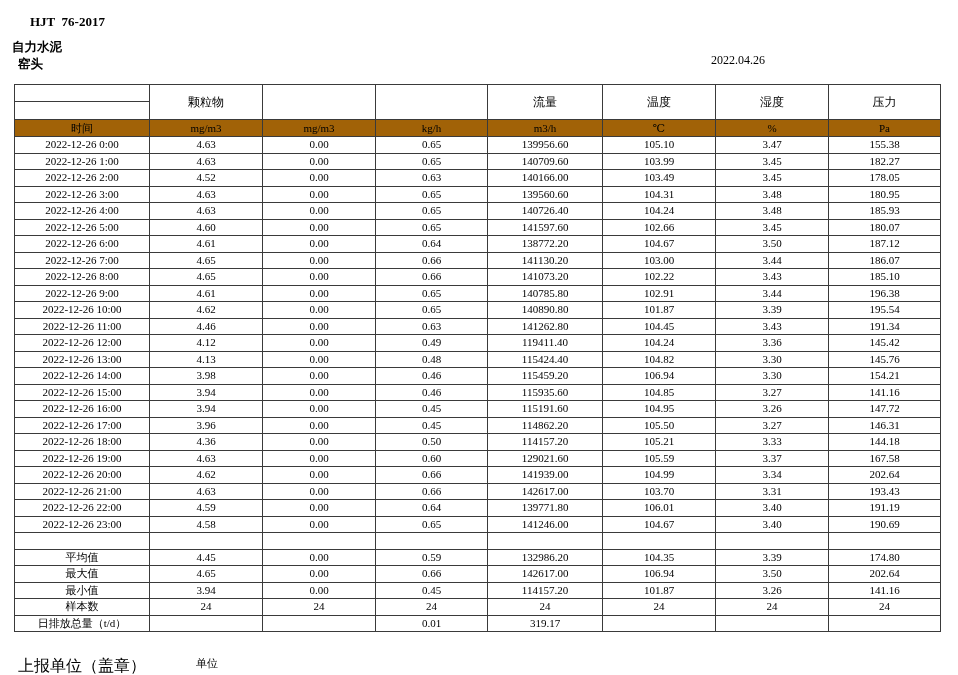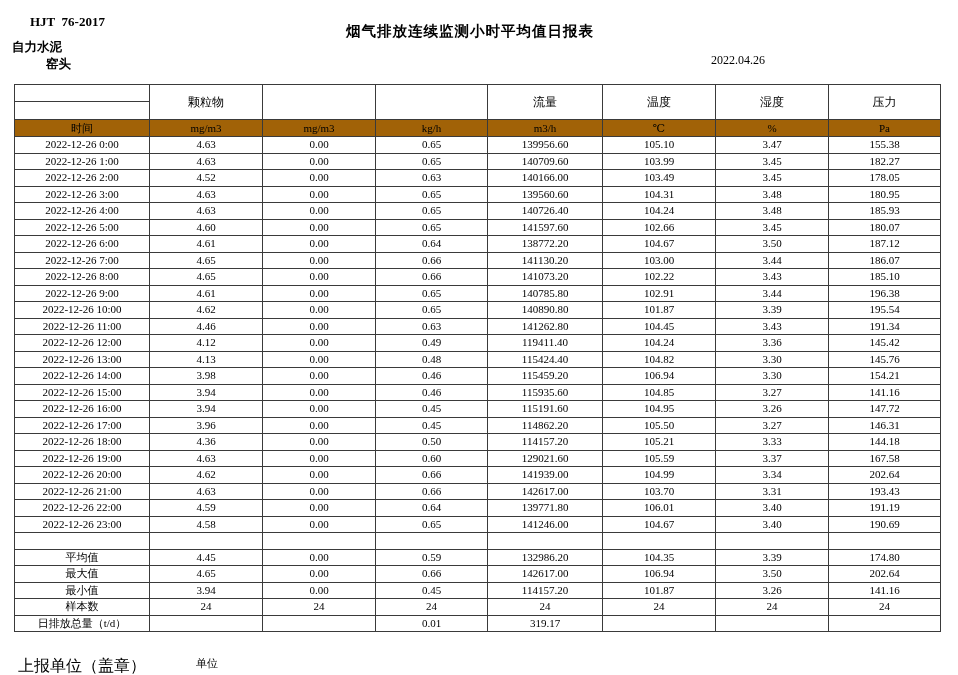--- a/index.html
+++ b/index.html
@@ -14,21 +14,21 @@
   .doc-standard{
     position:absolute;left:30px;top:14px;
     font-size:13px;font-weight:bold;white-space:pre;
     font-family:"Liberation Serif","DejaVu Serif",serif;
   }
   .doc-title{
     position:absolute;left:0;top:22px;width:940px;
     text-align:center;font-size:14.5px;font-weight:bold;letter-spacing:1px;
   }
   .company{position:absolute;left:12px;top:39px;font-size:12.5px;font-weight:bold;}
-  .location{position:absolute;left:18px;top:56px;font-size:12.5px;font-weight:bold;margin-left:28px;}
+  .location{position:absolute;left:18px;top:56px;font-size:12.5px;font-weight:bold;}
   .report-date{position:absolute;left:711px;top:53px;font-size:12px;}
   table.report{
     position:absolute;left:14px;top:84px;width:926px;
     border-collapse:collapse;table-layout:fixed;
   }
   table.report td{
     border:1px solid #3a3a3a;
     text-align:center;vertical-align:middle;
     font-size:11px;line-height:1;
     padding:0;height:15.5px;
@@ -42,21 +42,20 @@
   .footnote1{position:absolute;left:18px;top:639px;font-size:10px;margin-top:38px;}
   .footnote2{position:absolute;left:18px;top:656px;font-size:16px;}
   .footnote3{position:absolute;left:196px;top:656px;font-size:11px;}
 </style>
 </head>
 <body>
 
 <div class="page">
 
   <div class="doc-standard">HJT  76-2017</div>
-  <div class="doc-title">烟气排放连续监测小时平均值日报表</div>
   <div class="company">自力水泥</div>
   <div class="location">窑头</div>
   <div class="report-date">2022.04.26</div>
 
   <table class="report">
     <colgroup>
       <col style="width:135px">
         <col style="width:113px">
         <col style="width:113px">
         <col style="width:112px">

